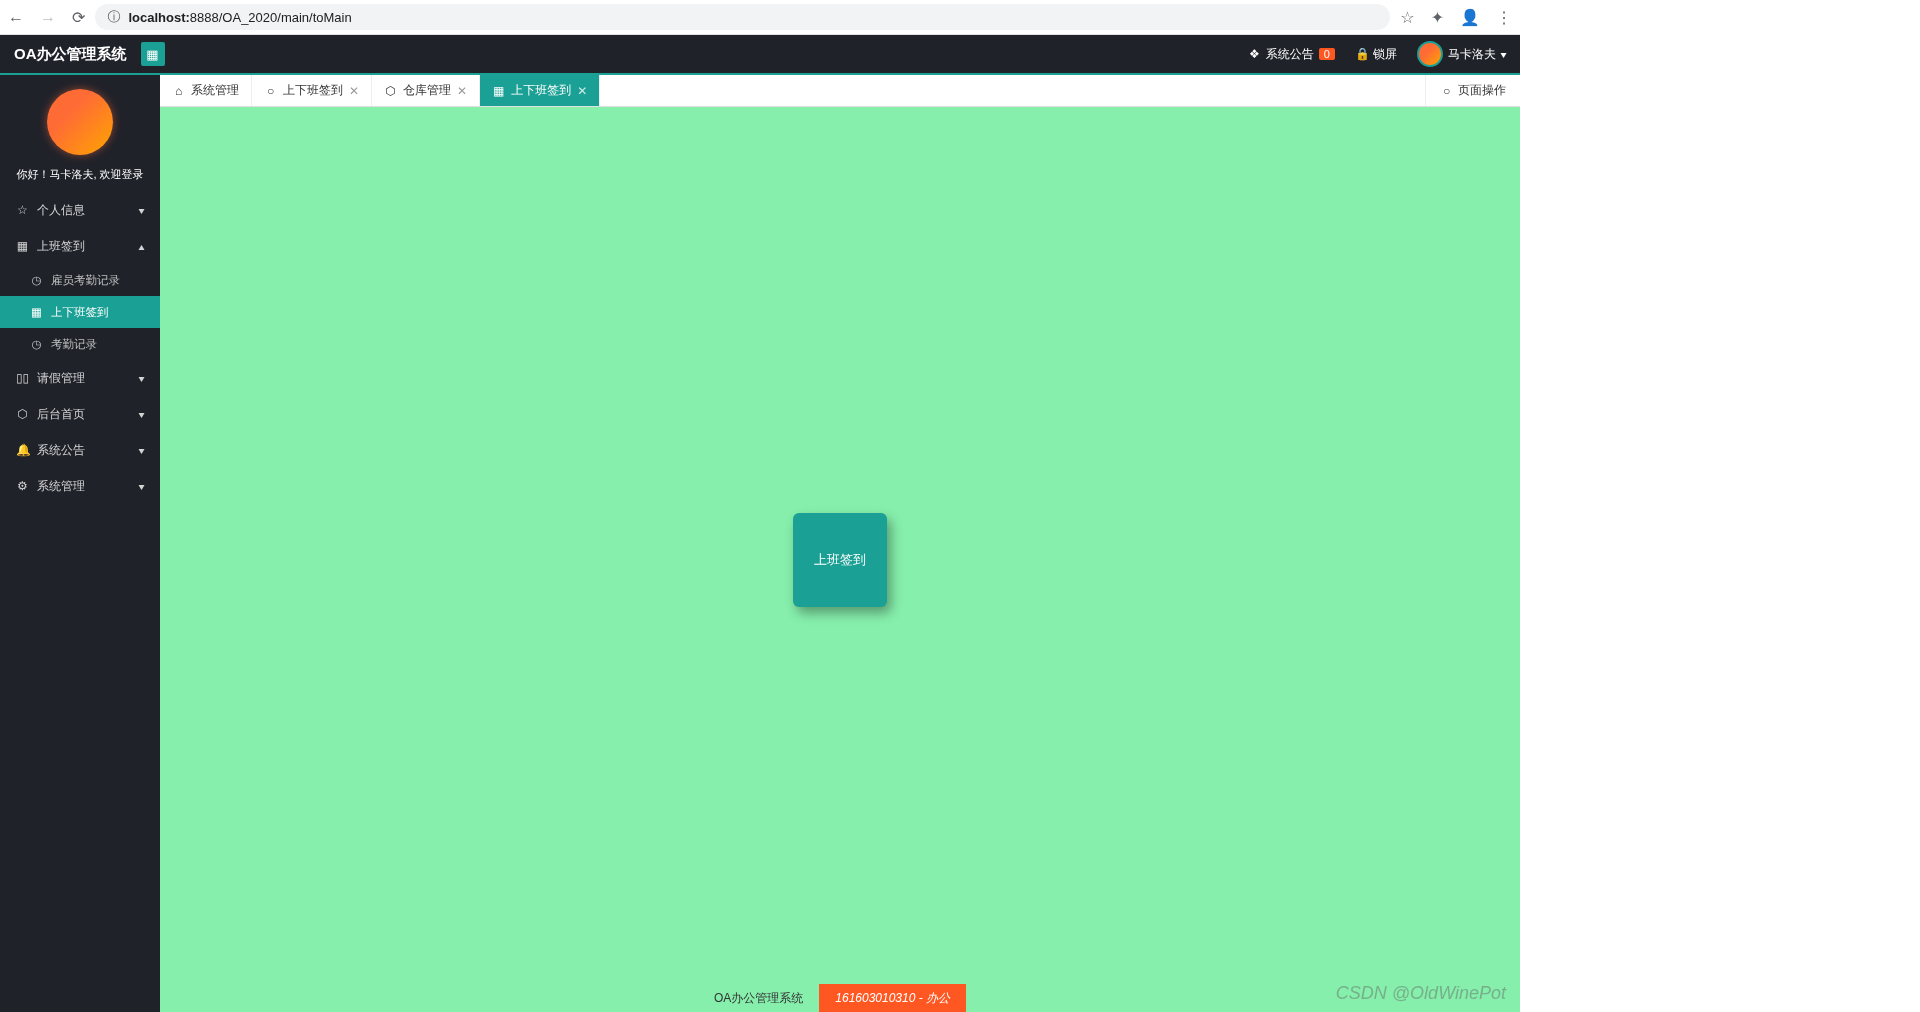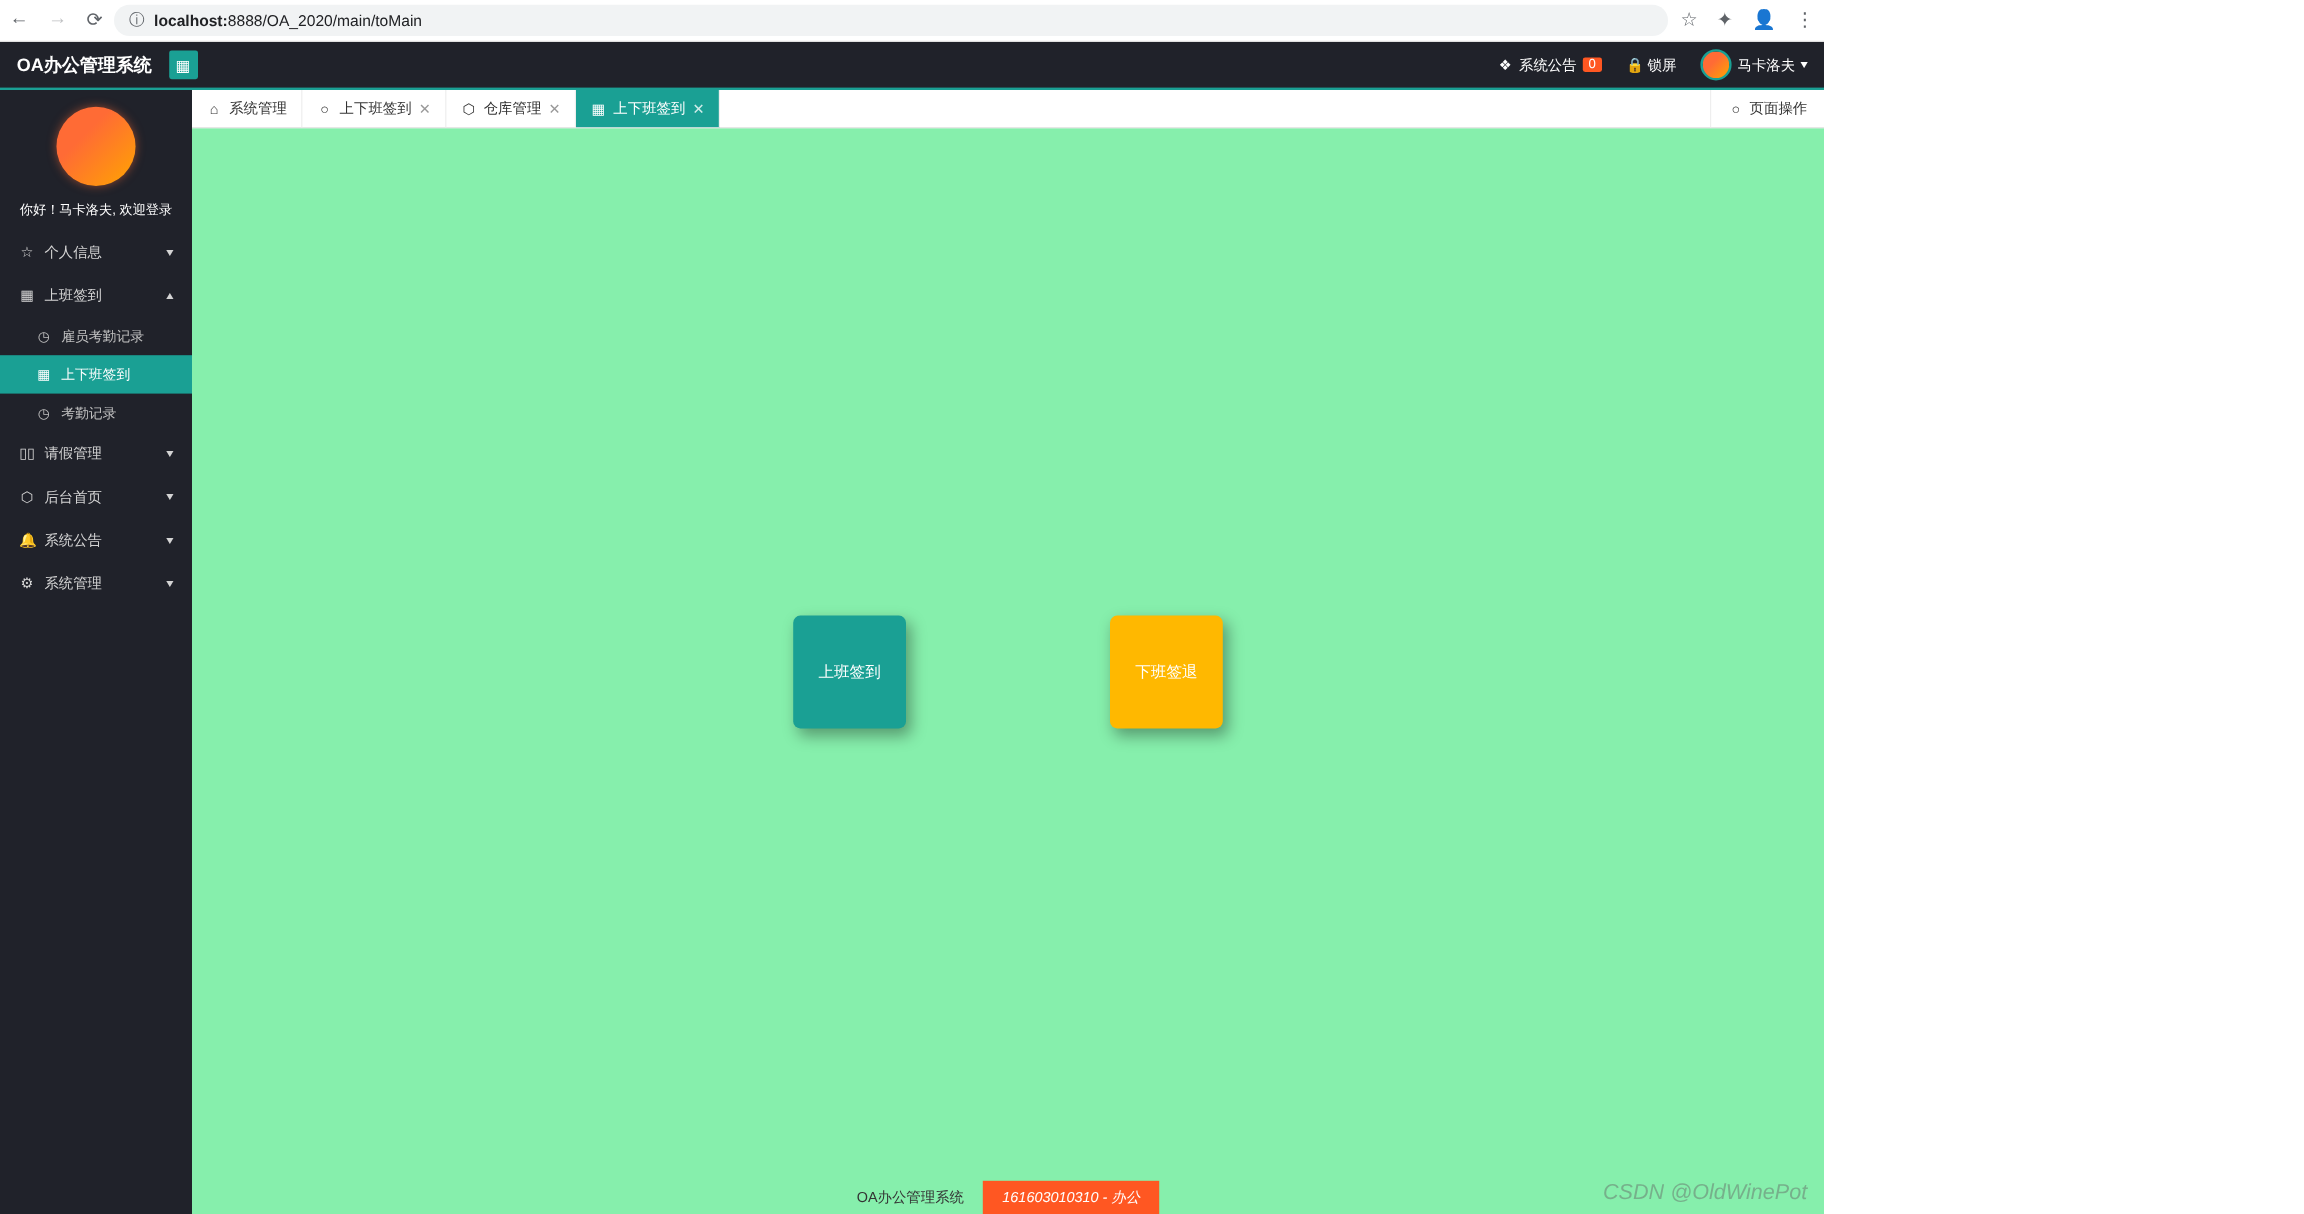--- a/index.html
+++ b/index.html
@@ -201,23 +201,20 @@
       <div class="page-ops">
         <span class="ic">○</span>
         <span>页面操作</span>
       </div>
     </div>
 
     <div class="content">
       <div class="big-button green">
         <span>上班签到</span>
       </div>
-      <div class="big-button orange">
-        <span>下班签退</span>
-      </div>
 
       <div class="footer">
         <span class="footer-left">OA办公管理系统</span>
         <span class="footer-right">161603010310 - 办公</span>
       </div>
 
       <div class="watermark">CSDN @OldWinePot</div>
     </div>
   </div>
 </div>

